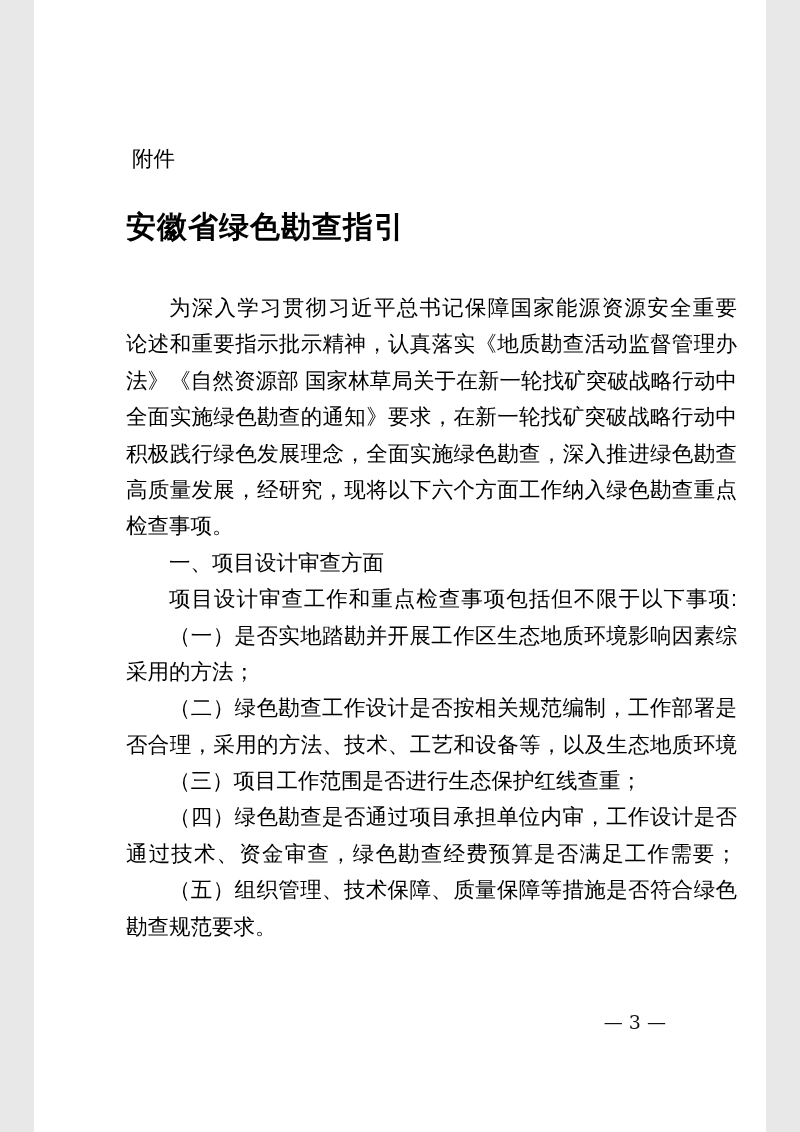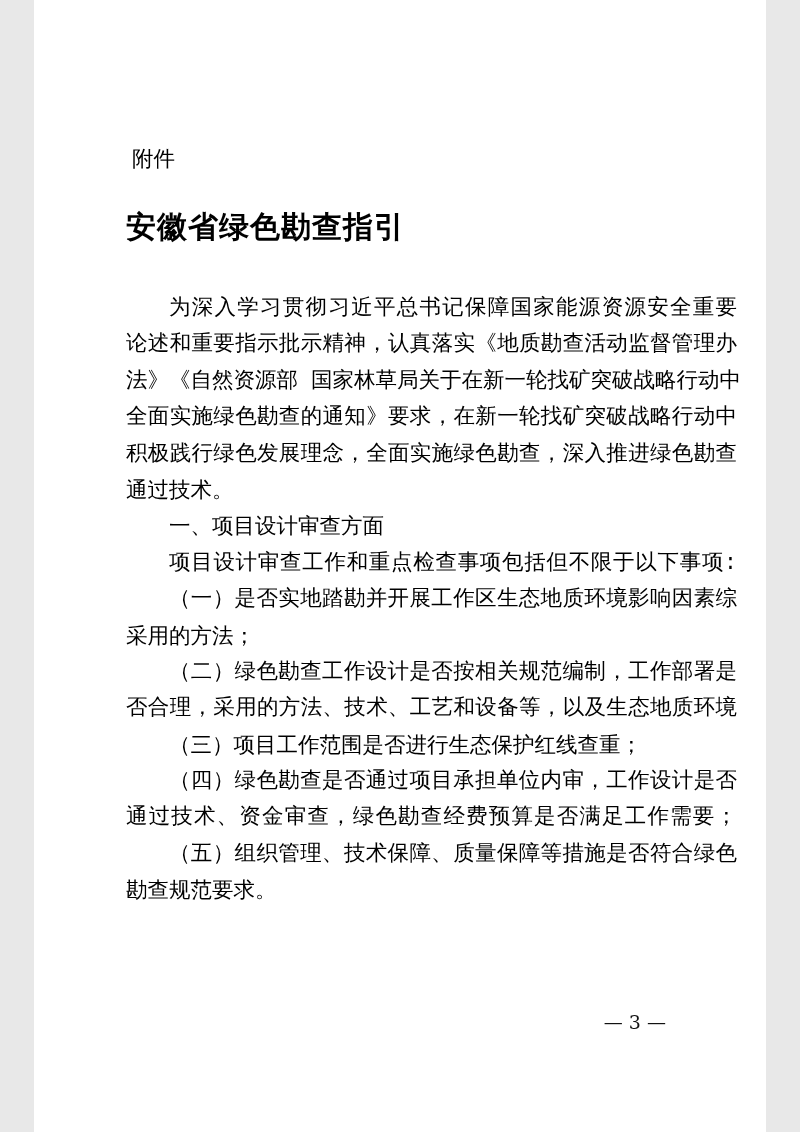--- a/index.html
+++ b/index.html
@@ -41,21 +41,20 @@
   .line {
     height: 36.4px;
     line-height: 36.4px;
     white-space: nowrap;
   }
   .indent { padding-left: 43px; }
   .fill {
     text-align: justify;
     text-align-last: justify;
     text-justify: inter-ideograph;
-    font-family: Liberation Mono, monospace;
   }
   .page-number {
     position: absolute;
     top: 1010px;
     right: 100px;
     font-family: "DejaVu Serif", "Liberation Serif", serif;
     font-size: 19px;
     line-height: 24px;
     color: #111;
   }
@@ -68,21 +67,22 @@
   <div class="attachment">附件</div>
 
   <div class="doc-title">安徽省绿色勘查指引</div>
 
   <div class="body-block">
     <div class="line indent fill">为深入学习贯彻习近平总书记保障国家能源资源安全重要</div>
     <div class="line fill">论述和重要指示批示精神，认真落实《地质勘查活动监督管理办</div>
     <div class="line fill">法》《自然资源部 国家林草局关于在新一轮找矿突破战略行动中</div>
     <div class="line fill">全面实施绿色勘查的通知》要求，在新一轮找矿突破战略行动中</div>
     <div class="line fill">积极践行绿色发展理念，全面实施绿色勘查，深入推进绿色勘查</div>
-    <div class="line">通过技术。</div>
+    <div class="line fill">高质量发展，经研究，现将以下六个方面工作纳入绿色勘查重点</div>
+    <div class="line">检查事项。</div>
     <div class="line indent">一、项目设计审查方面</div>
     <div class="line indent fill">项目设计审查工作和重点检查事项包括但不限于以下事项:</div>
     <div class="line indent fill">（一）是否实地踏勘并开展工作区生态地质环境影响因素综</div>
     <div class="line">采用的方法；</div>
     <div class="line indent fill">（二）绿色勘查工作设计是否按相关规范编制，工作部署是</div>
     <div class="line fill">否合理，采用的方法、技术、工艺和设备等，以及生态地质环境</div>
     <div class="line indent">（三）项目工作范围是否进行生态保护红线查重；</div>
     <div class="line indent fill">（四）绿色勘查是否通过项目承担单位内审，工作设计是否</div>
     <div class="line fill">通过技术、资金审查，绿色勘查经费预算是否满足工作需要；</div>
     <div class="line indent fill">（五）组织管理、技术保障、质量保障等措施是否符合绿色</div>

